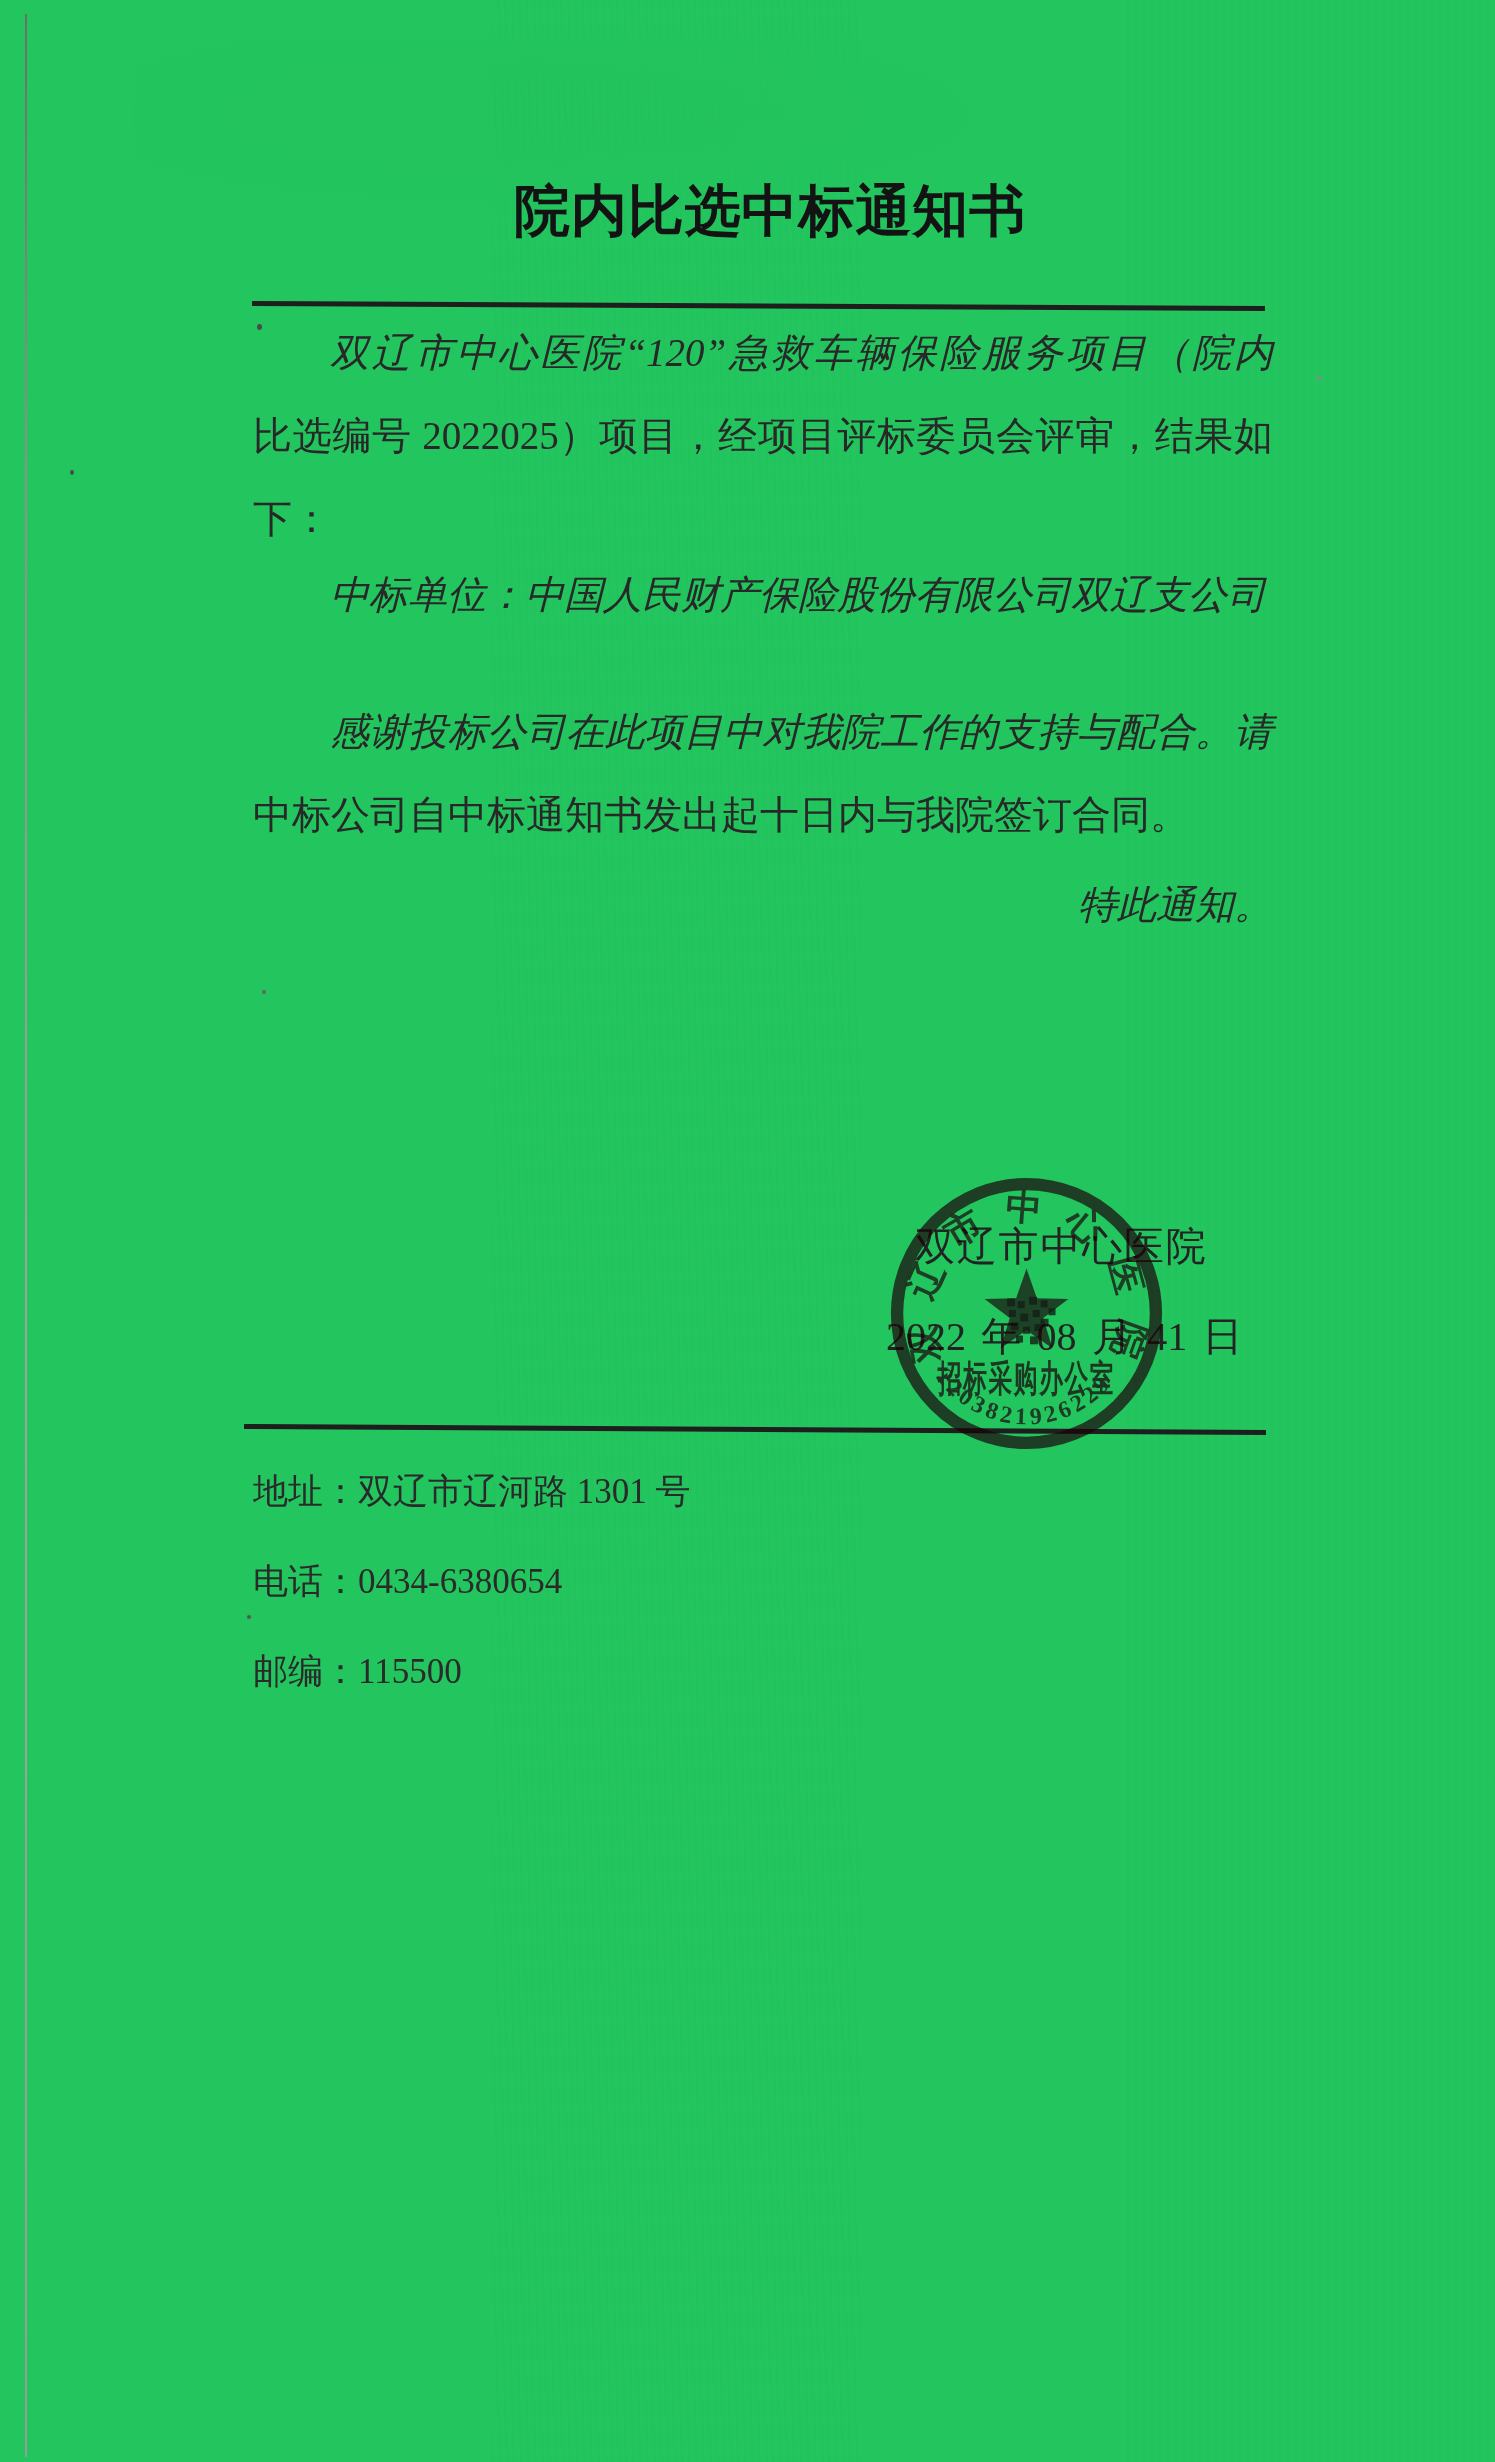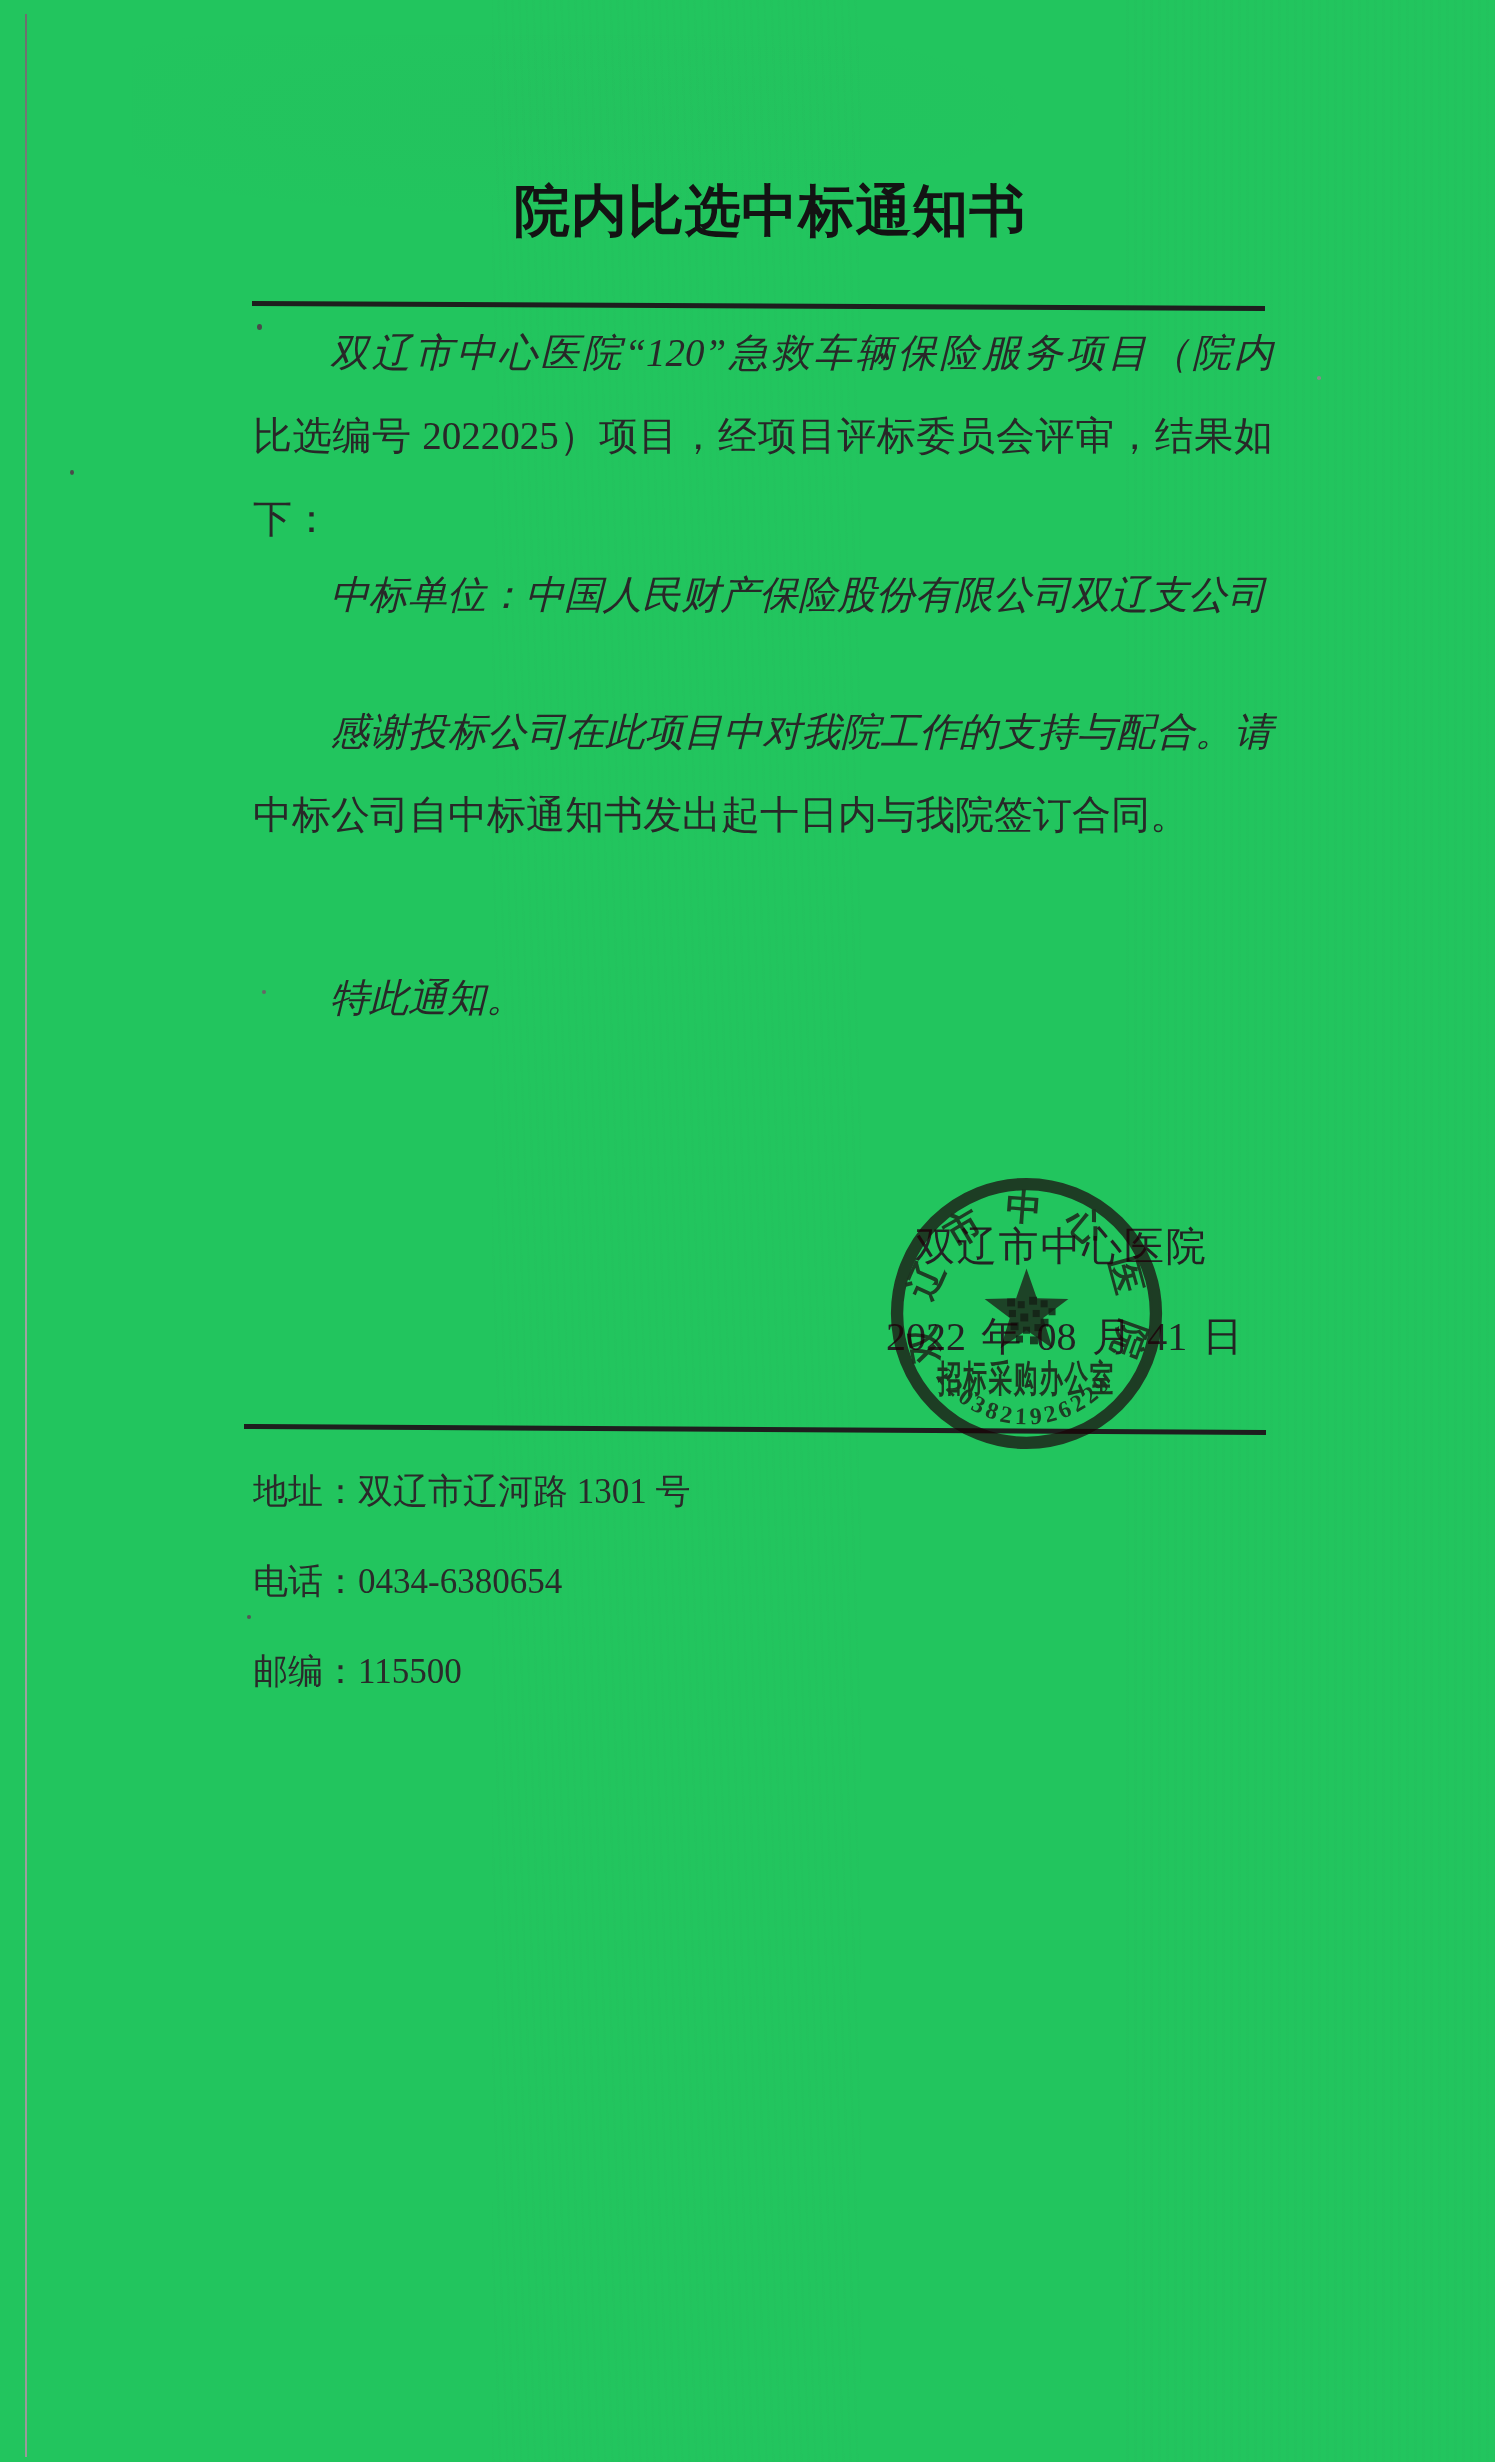--- a/index.html
+++ b/index.html
@@ -32,21 +32,21 @@
     position:absolute;left:514px;top:174px;width:528px;
     font-size:56px;font-weight:700;color:#131313;letter-spacing:0.9px;white-space:nowrap;
   }
   .body-block{position:absolute;left:253px;width:1020px;font-size:39px;line-height:83px;
     color:#282828;}
   .jline{text-align:justify;text-align-last:justify;white-space:normal;}
   .indent{text-indent:77px;font-style:italic;}
   #intro{top:311px;}
   #winner{top:553px;}
   #thanks{top:690px;}
-  #notice{top:956px;}
+  #notice{top:863px;text-align:right;}
 
   #sig-org{
     position:absolute;left:915px;top:1219px;font-size:40px;color:#232323;
     letter-spacing:1.8px;white-space:nowrap;z-index:2;
   }
   #sig-date{
     position:absolute;left:886px;top:1309px;font-size:40px;color:#232323;
     word-spacing:5.3px;white-space:nowrap;z-index:2;
   }
   .foot-line{position:absolute;left:253px;font-size:35px;color:#2a2a2a;white-space:nowrap;}

